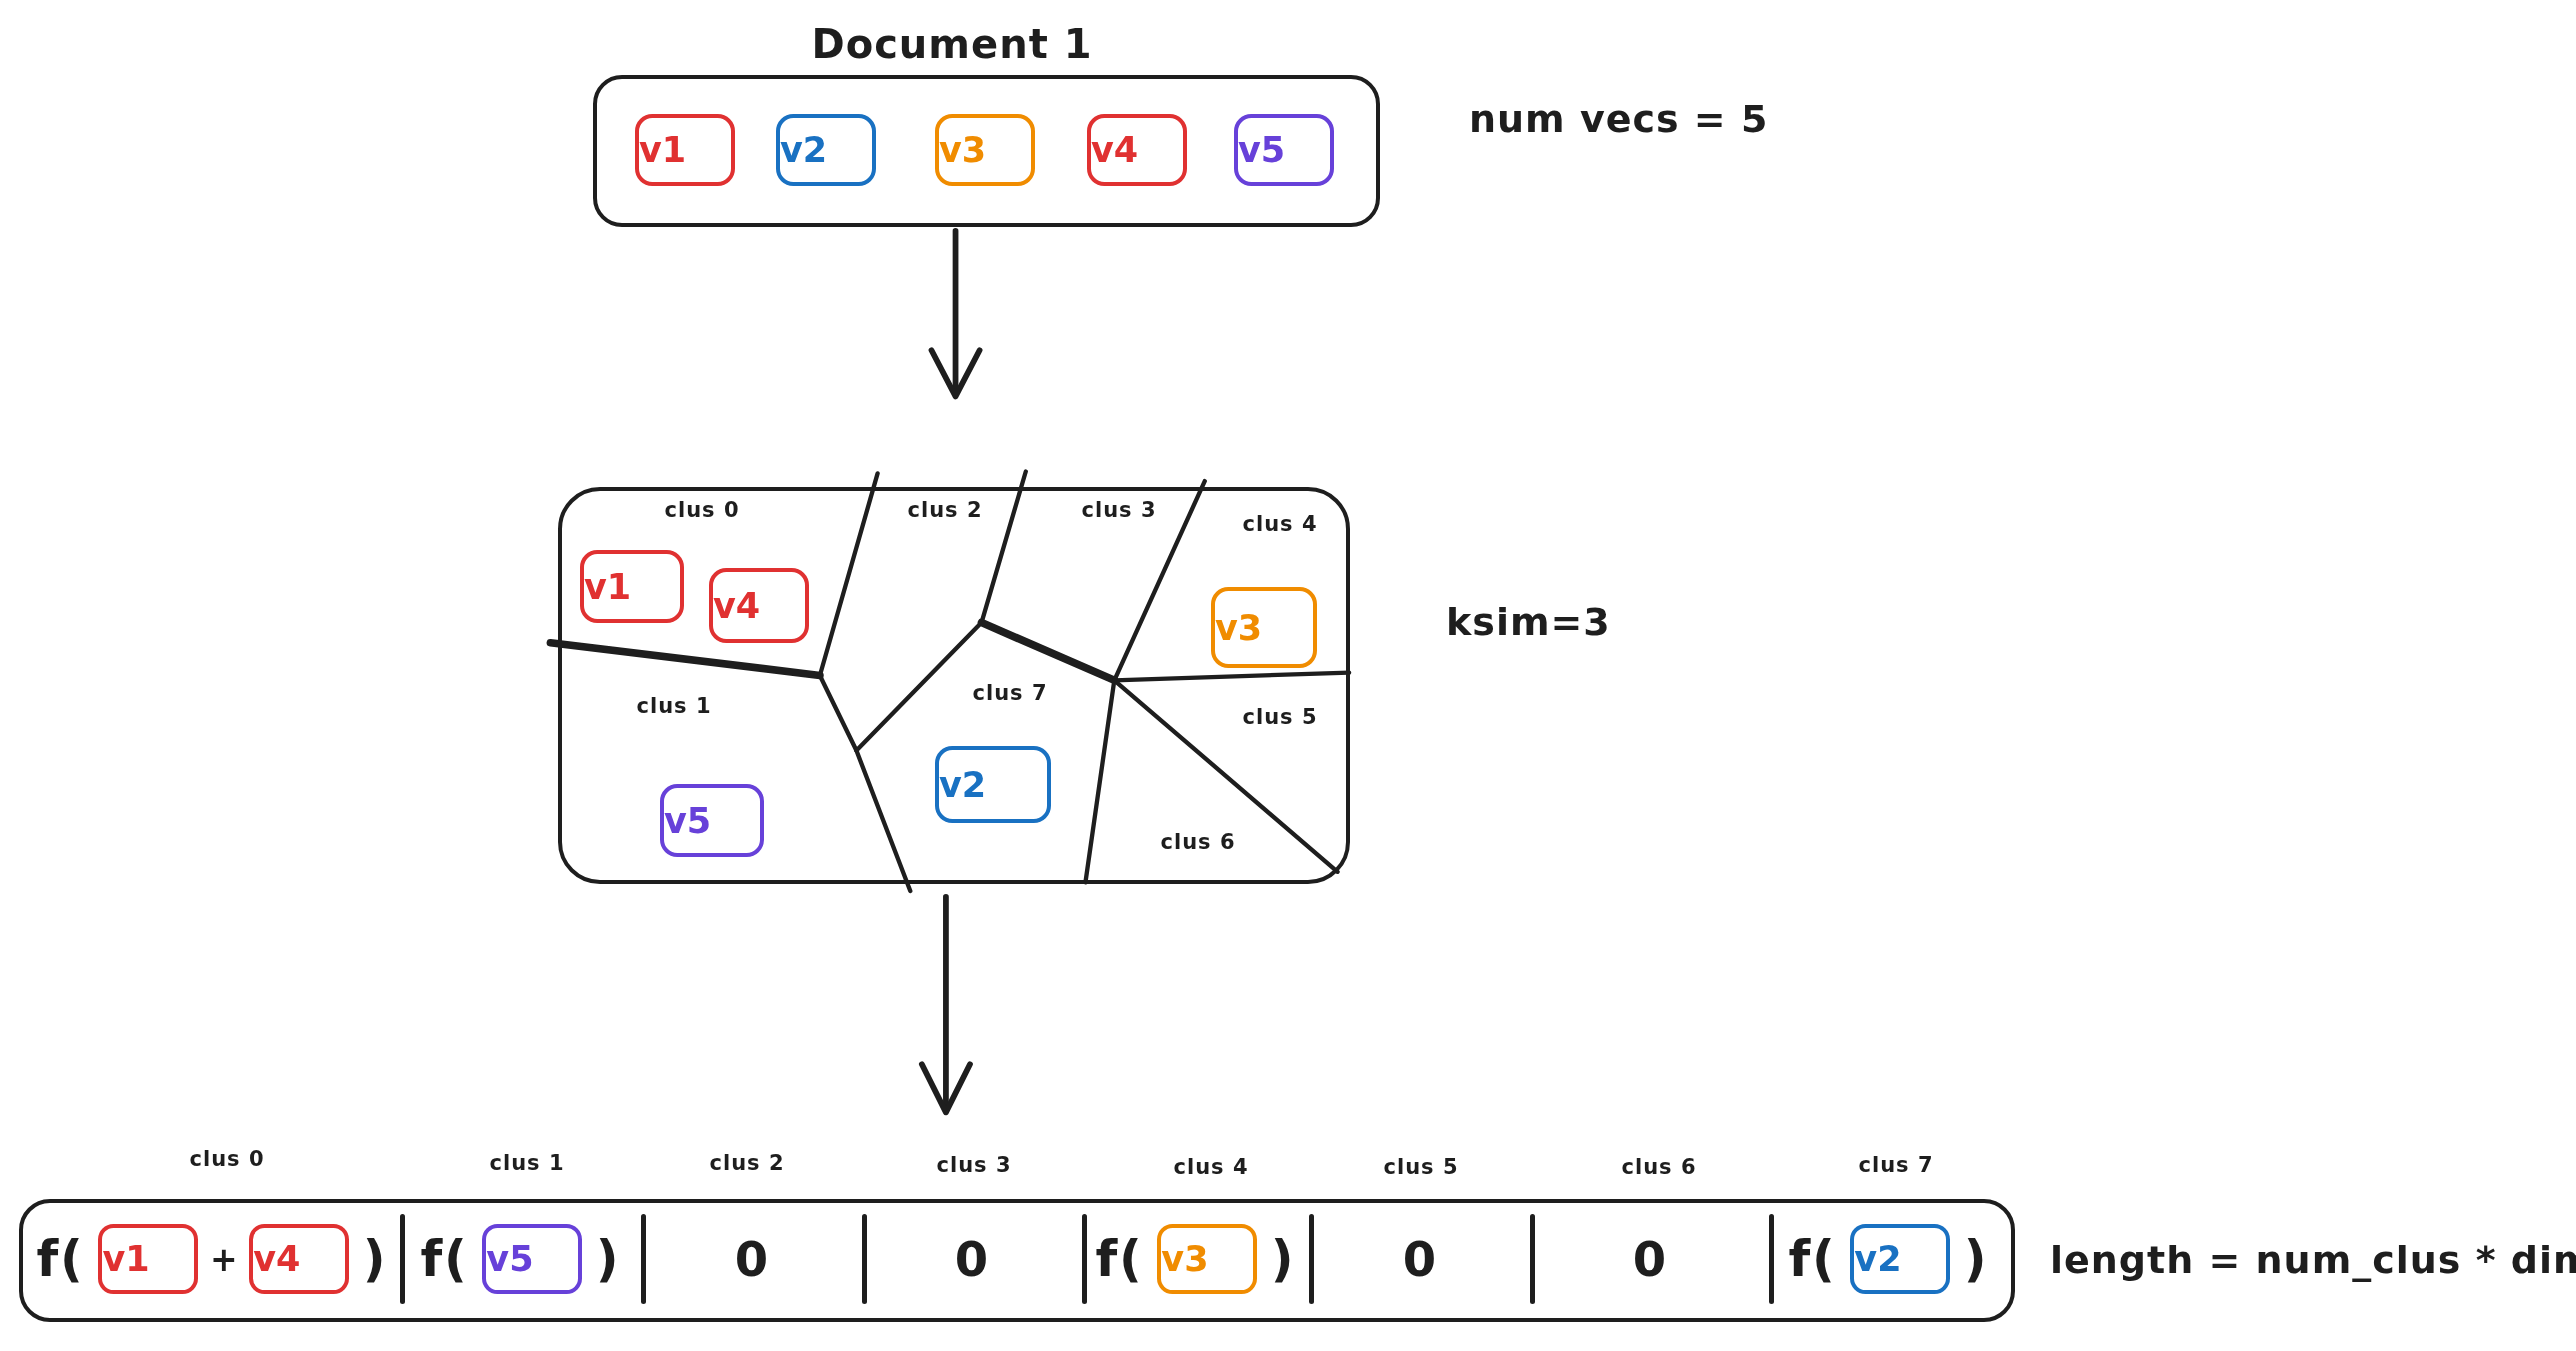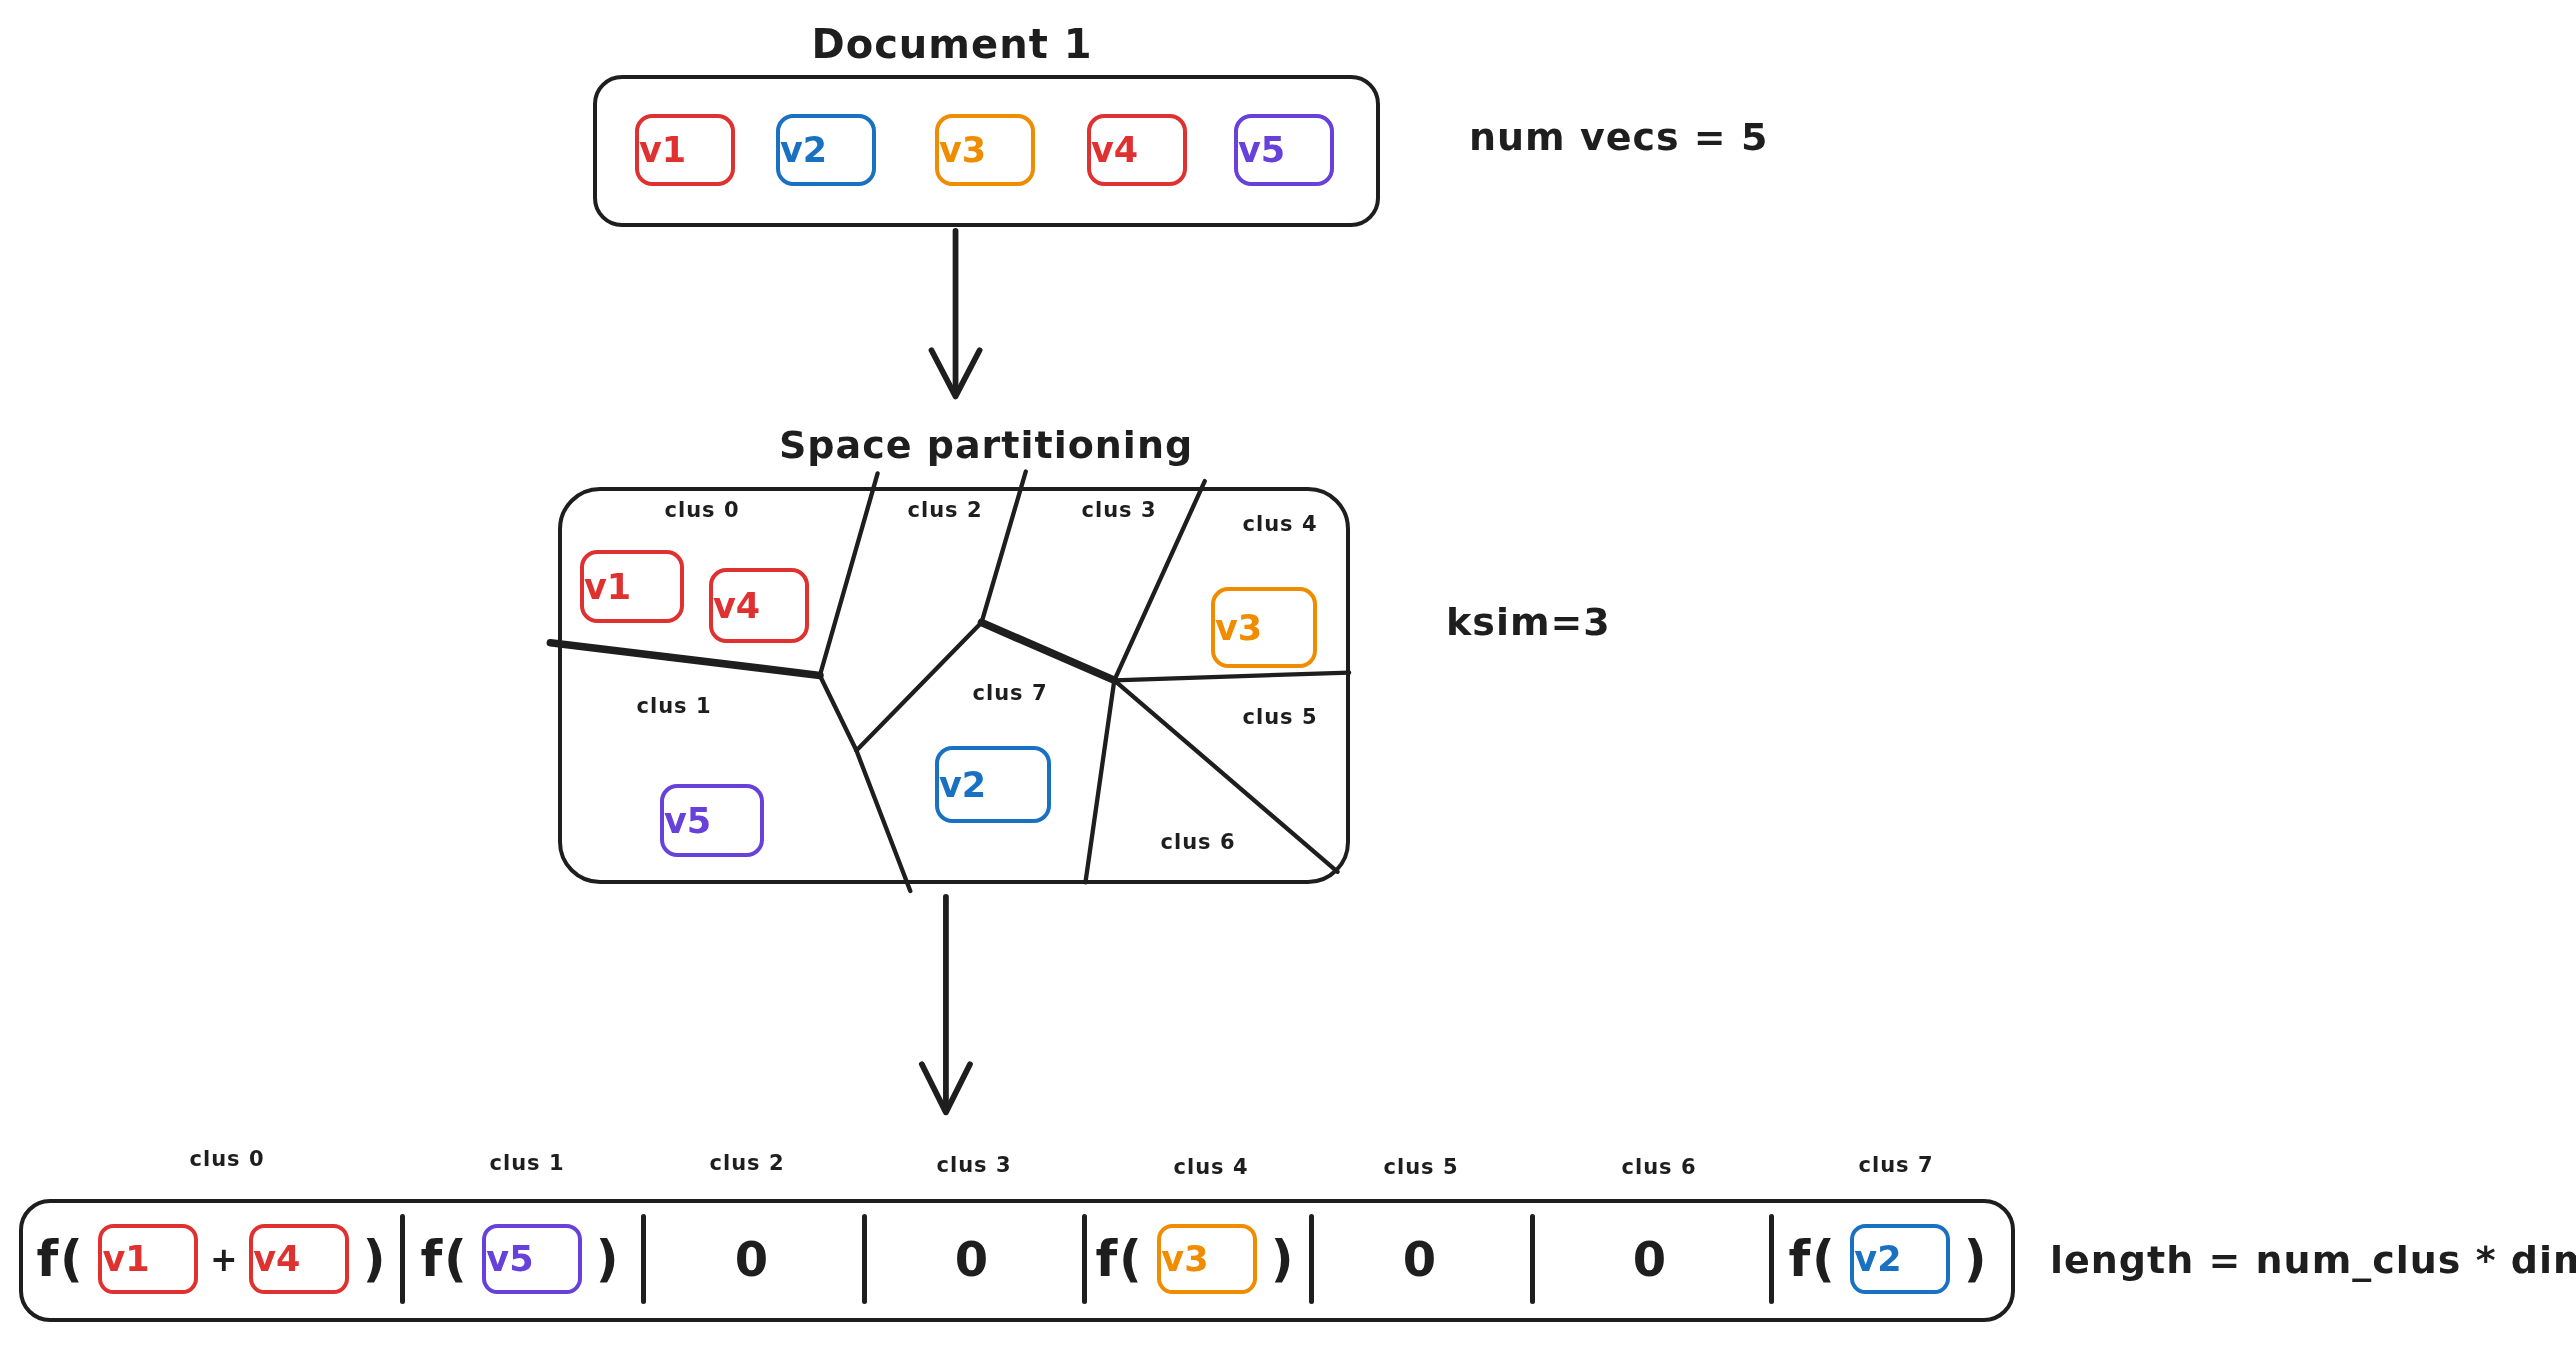--- a/index.html
+++ b/index.html
@@ -87,25 +87,24 @@
   <div class="chip" style="left: 935px; top: 114px; color: rgb(240, 140, 0); border-color: rgb(240, 140, 0);">
       <span>v3</span>
     </div>
   <div class="chip" style="left: 1087px; top: 114px; color: rgb(224, 49, 49); border-color: rgb(224, 49, 49);">
       <span>v4</span>
     </div>
   <div class="chip" style="left: 1234px; top: 114px; color: rgb(103, 65, 217); border-color: rgb(103, 65, 217);">
       <span>v5</span>
     </div>
 
-  <div class="abs annot" style="left:1469px;top:107px;">
+  <div class="abs annot" style="left:1469px;top:89px;">
     <div class="txt">num vecs = 5</div>
   </div>
 
-  <div class="abs txt subtitle center" style="left:779px;top:423px;width:385px;">Space partitioning</div>
 
   <div class="sketchbox partbox" style="left:558px;top:487px;width:784px;height:389px;"></div>
 
   <div class="abs txt clus-label" style="left:702px;top:498px;">clus 0</div>
   <div class="abs txt clus-label" style="left:674px;top:694px;">clus 1</div>
   <div class="abs txt clus-label" style="left:945px;top:498px;">clus 2</div>
   <div class="abs txt clus-label" style="left:1119px;top:498px;">clus 3</div>
   <div class="abs txt clus-label" style="left:1280px;top:512px;">clus 4</div>
   <div class="abs txt clus-label" style="left:1280px;top:705px;">clus 5</div>
   <div class="abs txt clus-label" style="left:1198px;top:830px;">clus 6</div>

